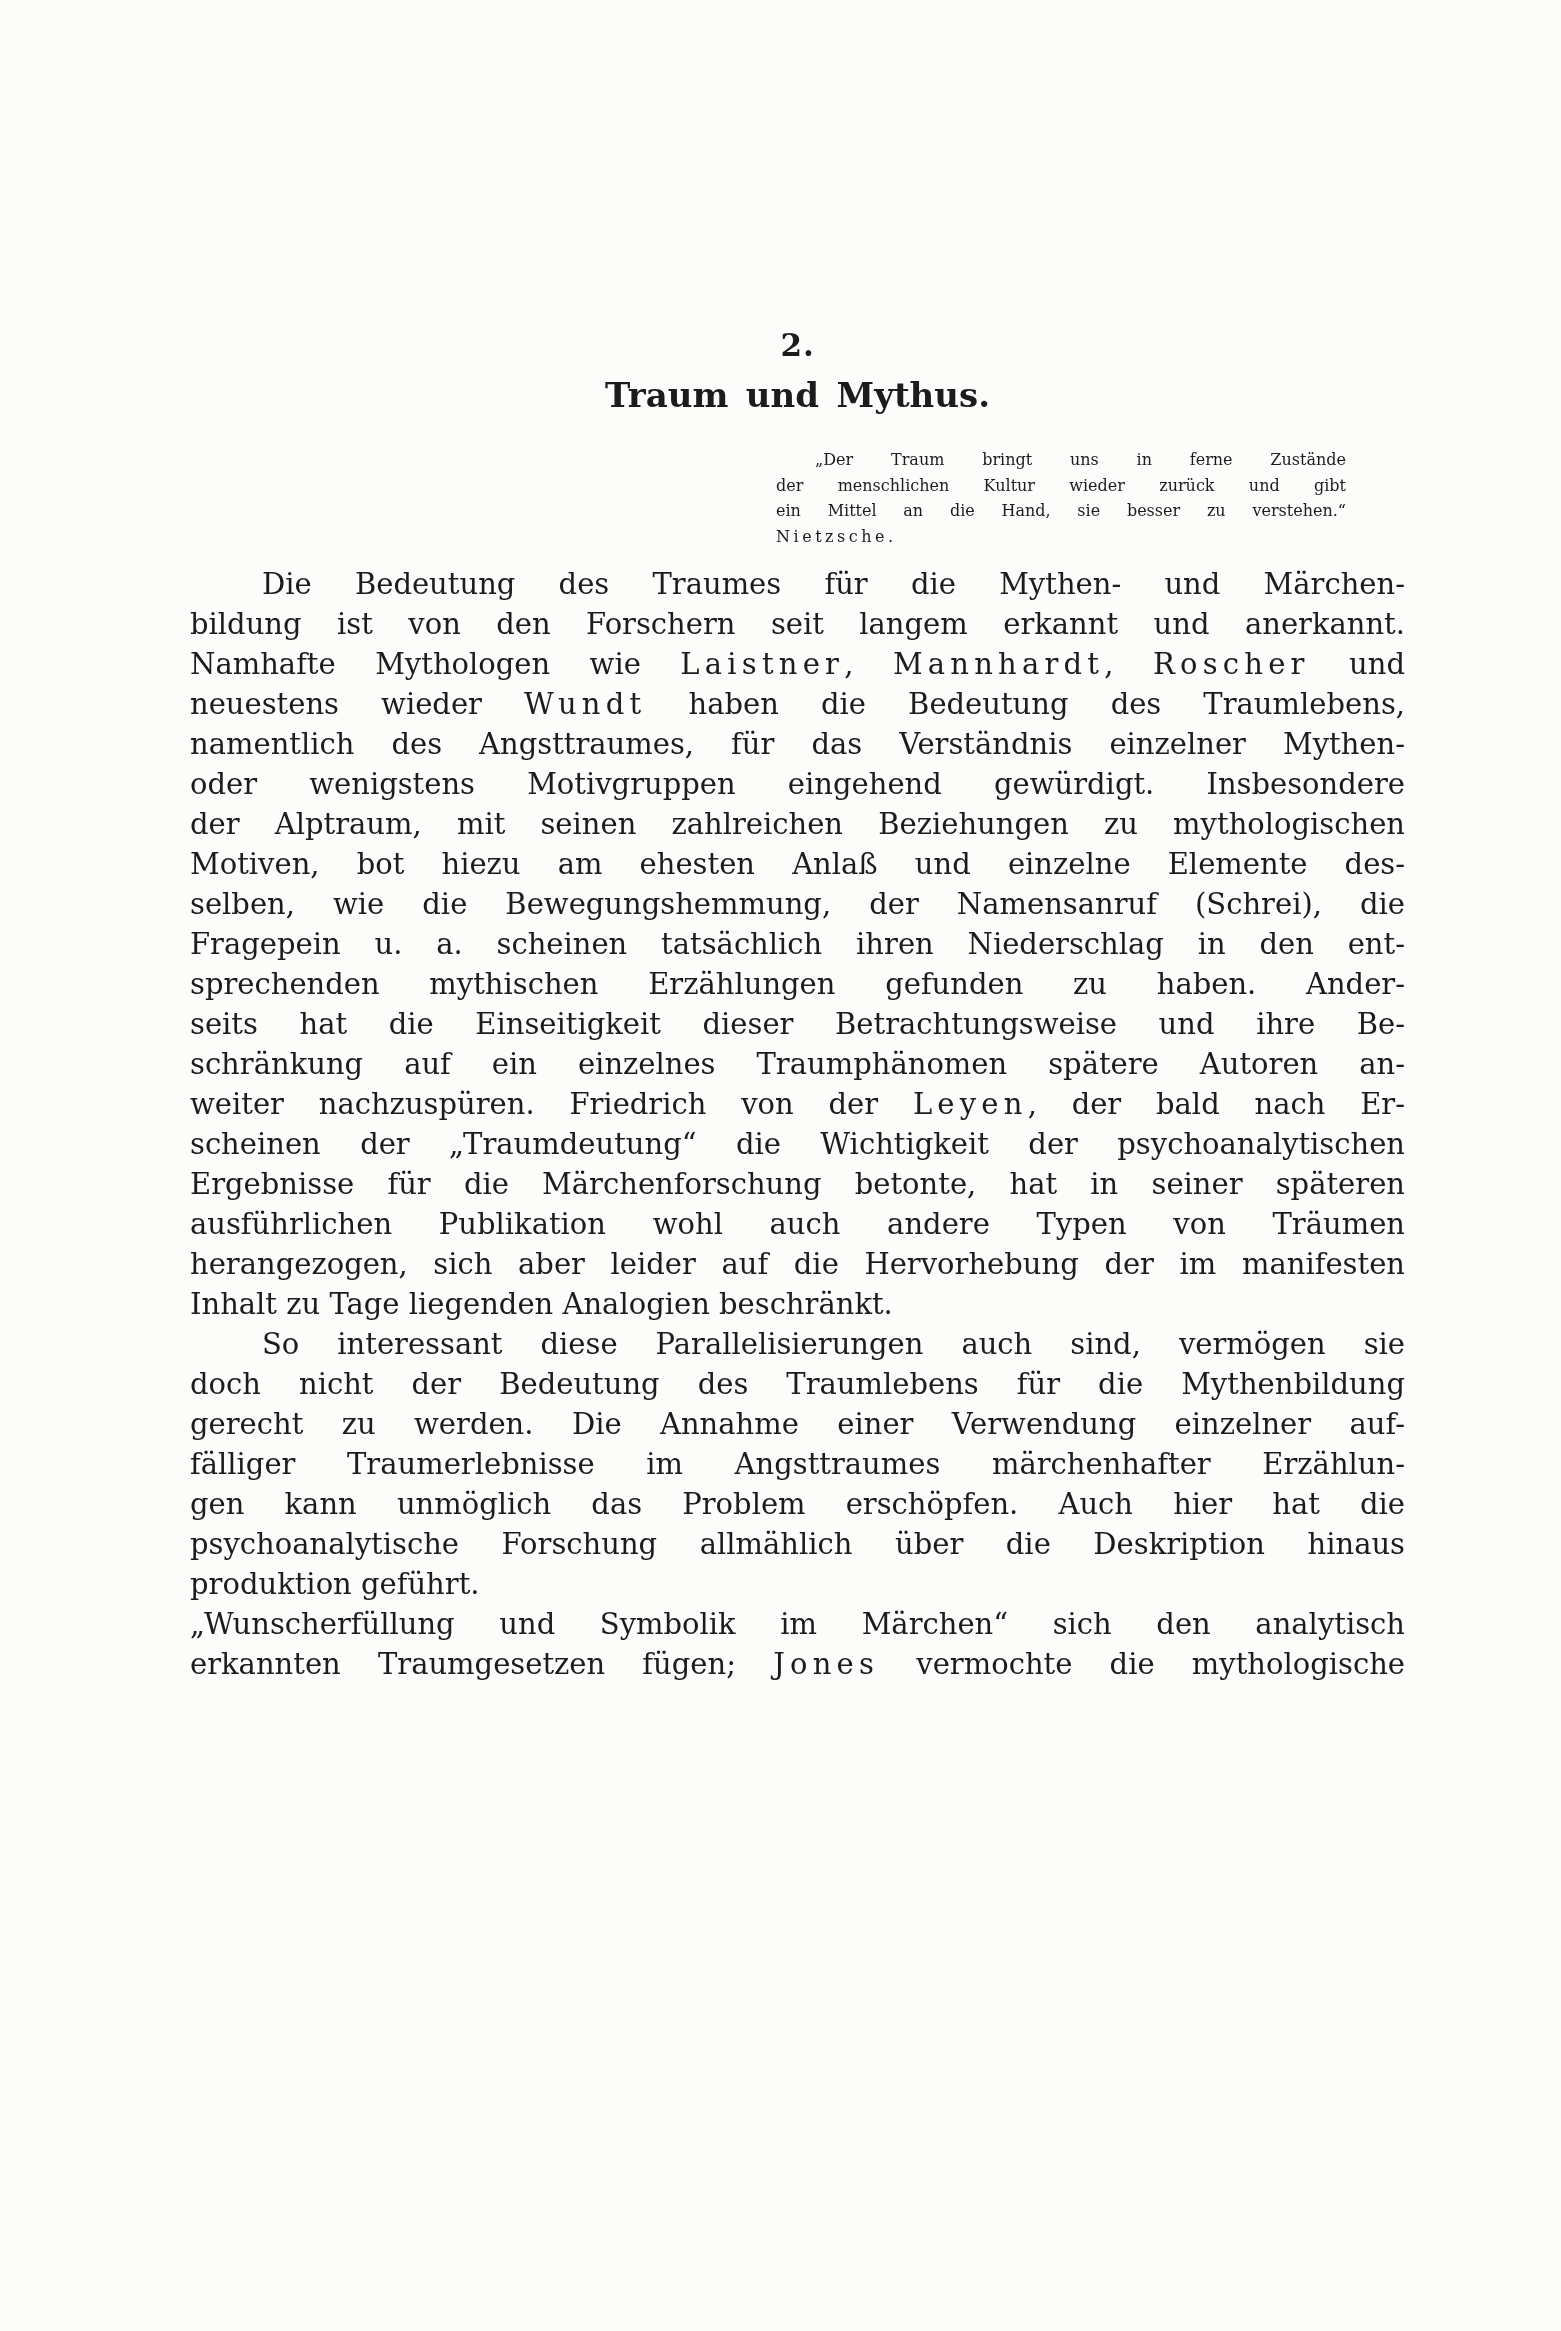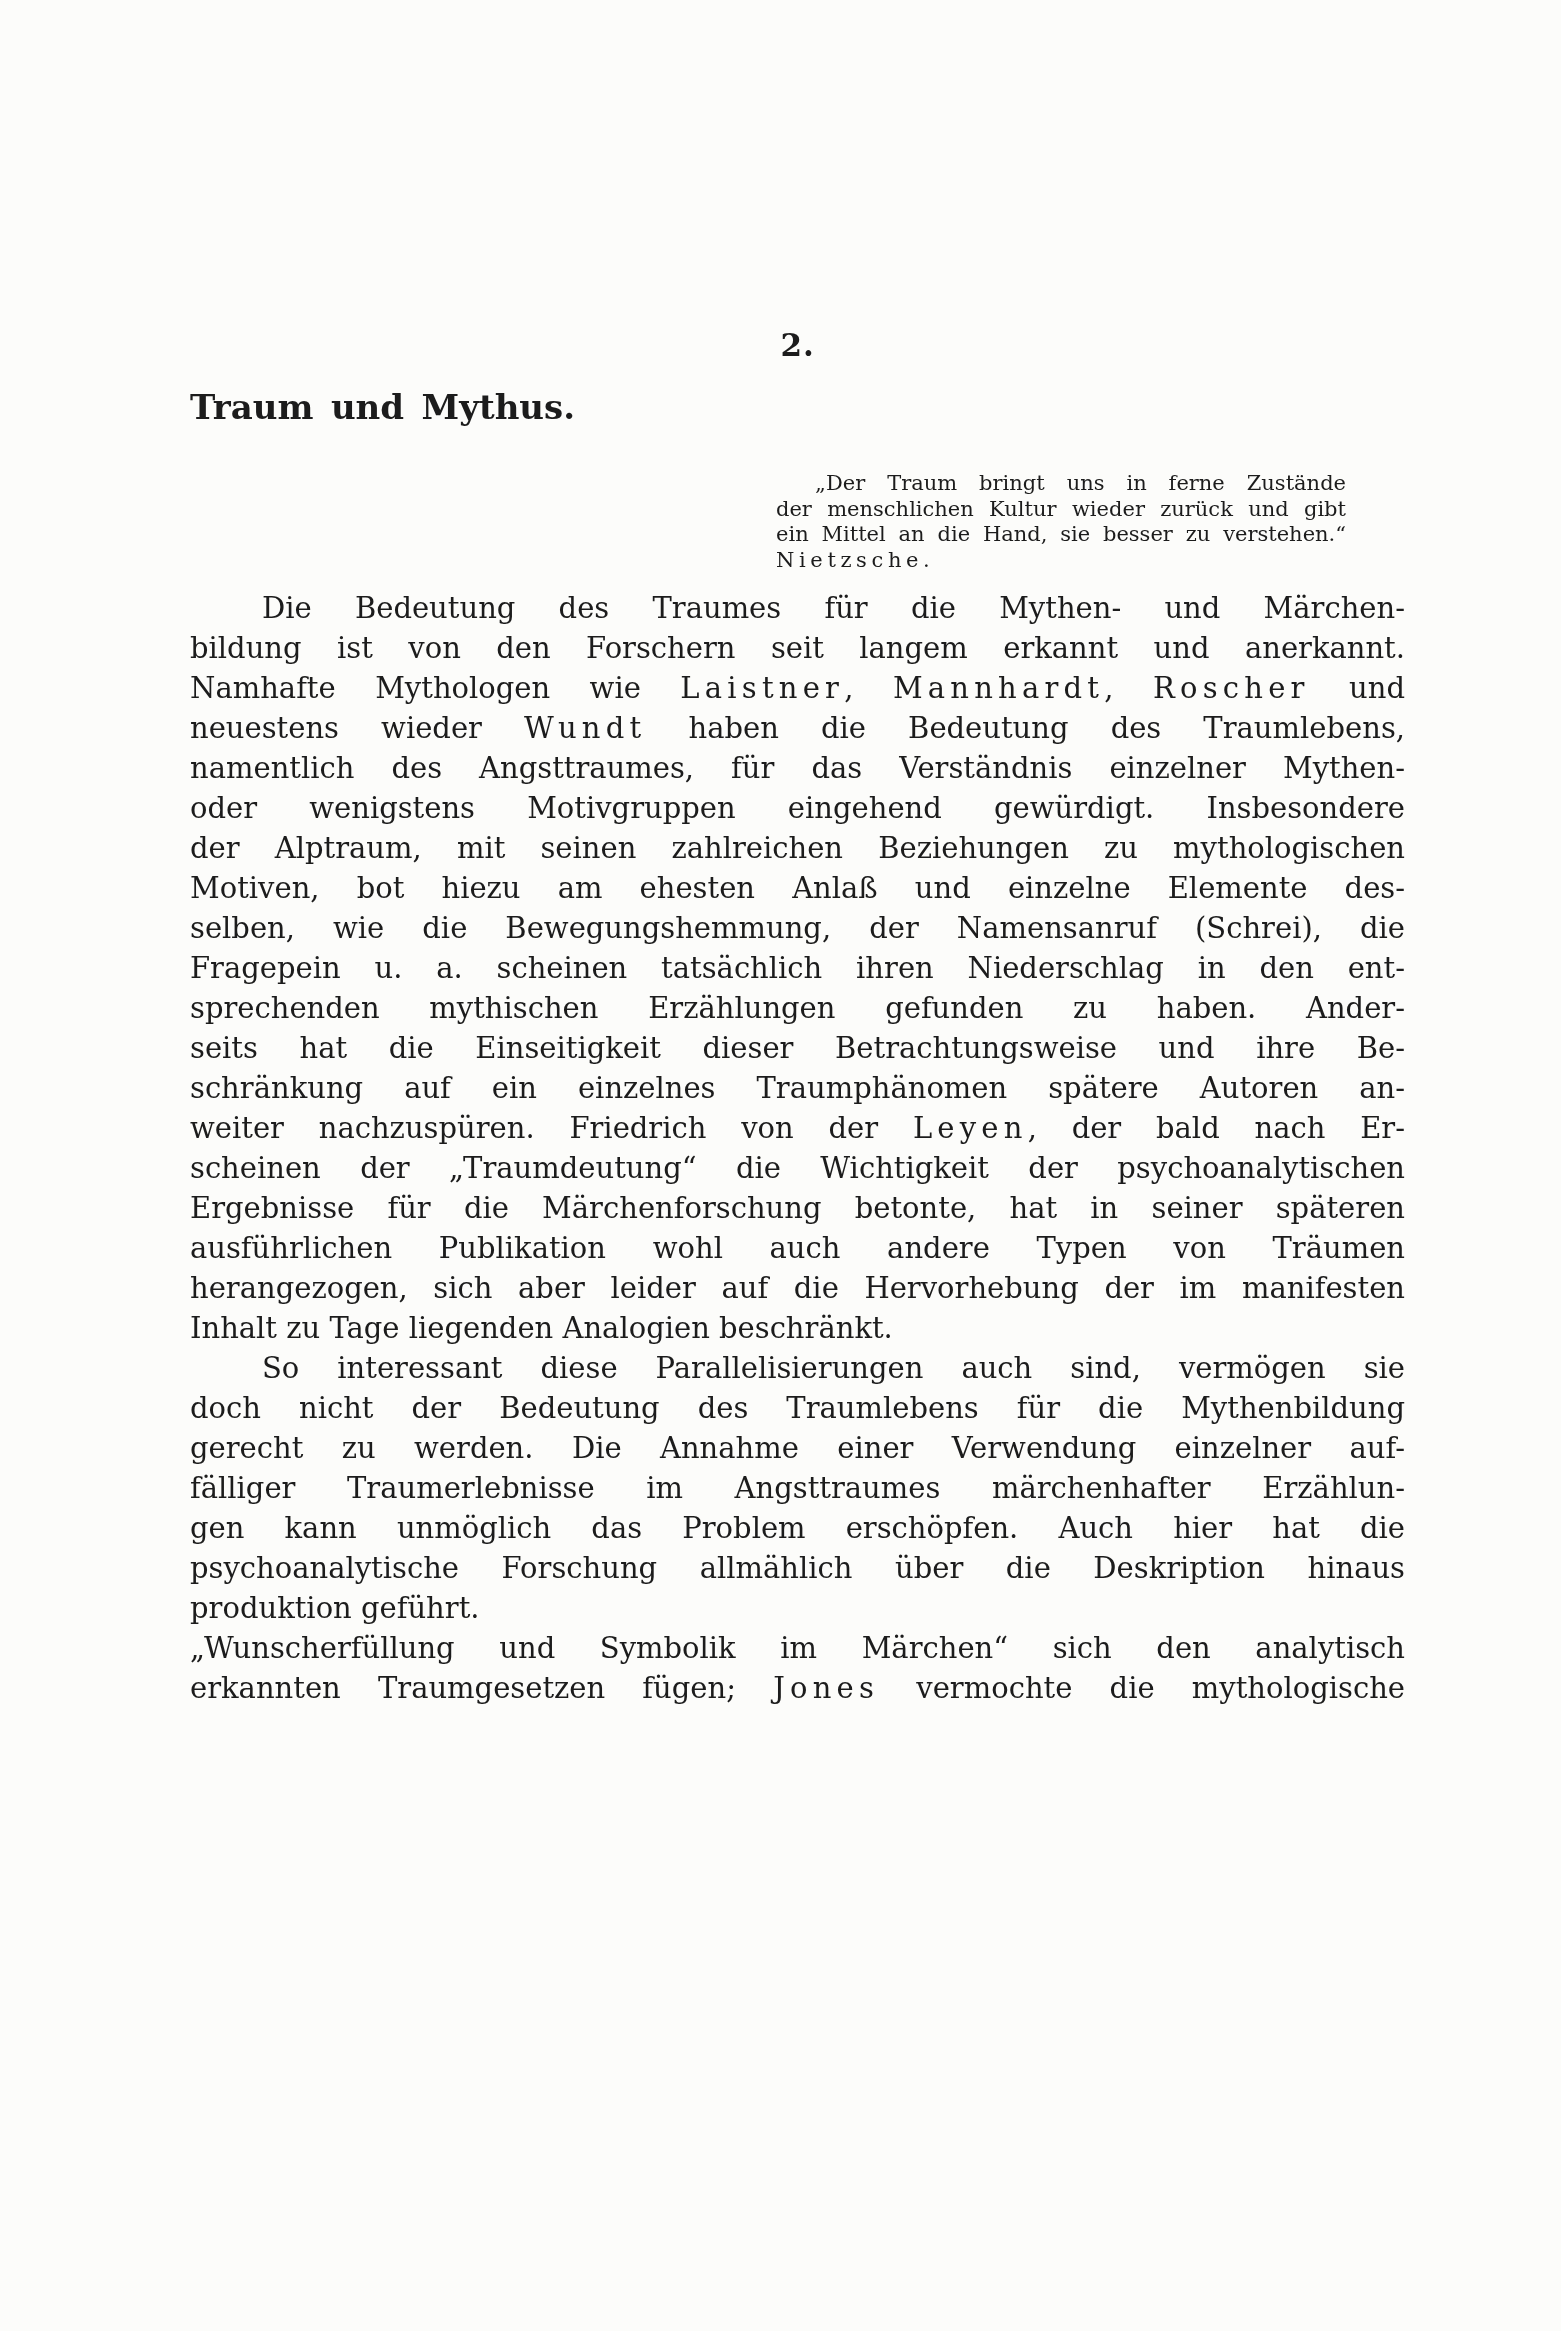--- a/index.html
+++ b/index.html
@@ -22,30 +22,31 @@
     padding-right: 156px;
   }
   .section-number {
     margin-top: 327px;
     text-align: center;
     font-size: 31px;
     font-weight: bold;
     letter-spacing: 0.9px;
   }
   .page-title {
-    margin-top: 24px;
+    margin-top: 12px;
+    text-align: center;
     font-size: 34px;
     font-weight: bold;
     word-spacing: 5.6px;
   }
   .epigraph {
     width: 570px;
     margin-left: 586px;
-    margin-top: 44px;
-    font-size: 21px;
+    margin-top: 32px;
+    font-size: 16px;
     line-height: 25.5px;
   }
   .epigraph .eline {
     text-align: justify;
     text-align-last: justify;
     word-spacing: 1.9px;
   }
   .epigraph .eline.first {
     padding-left: 39px;
   }

